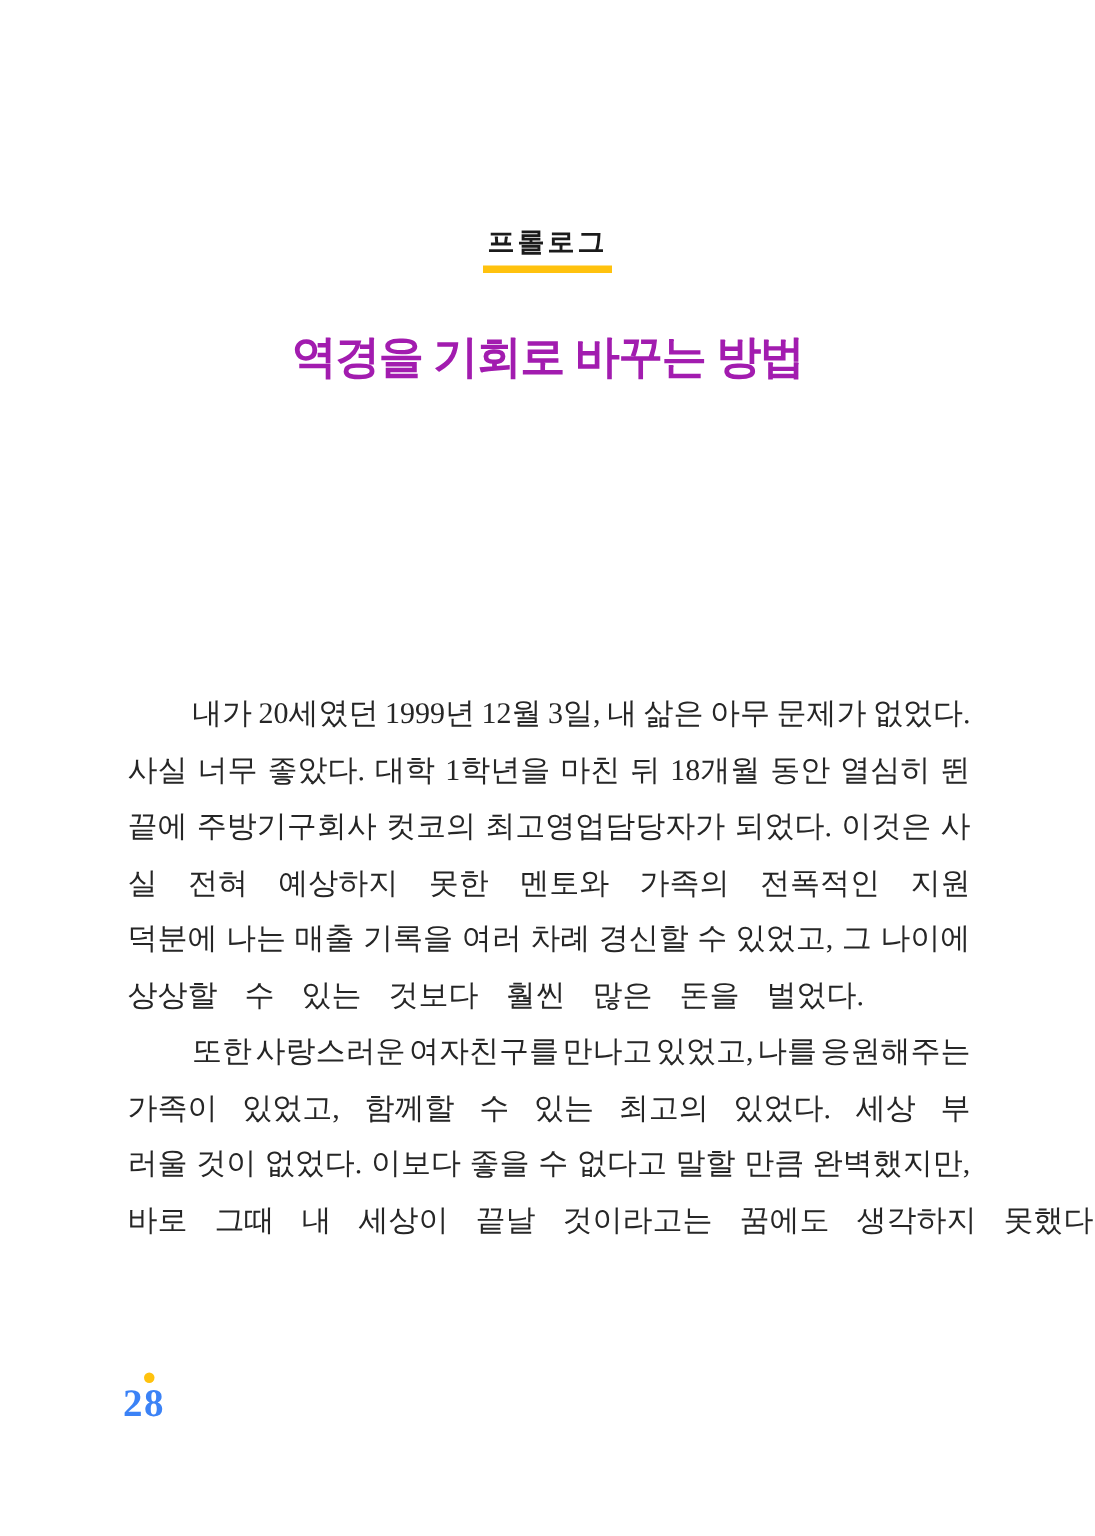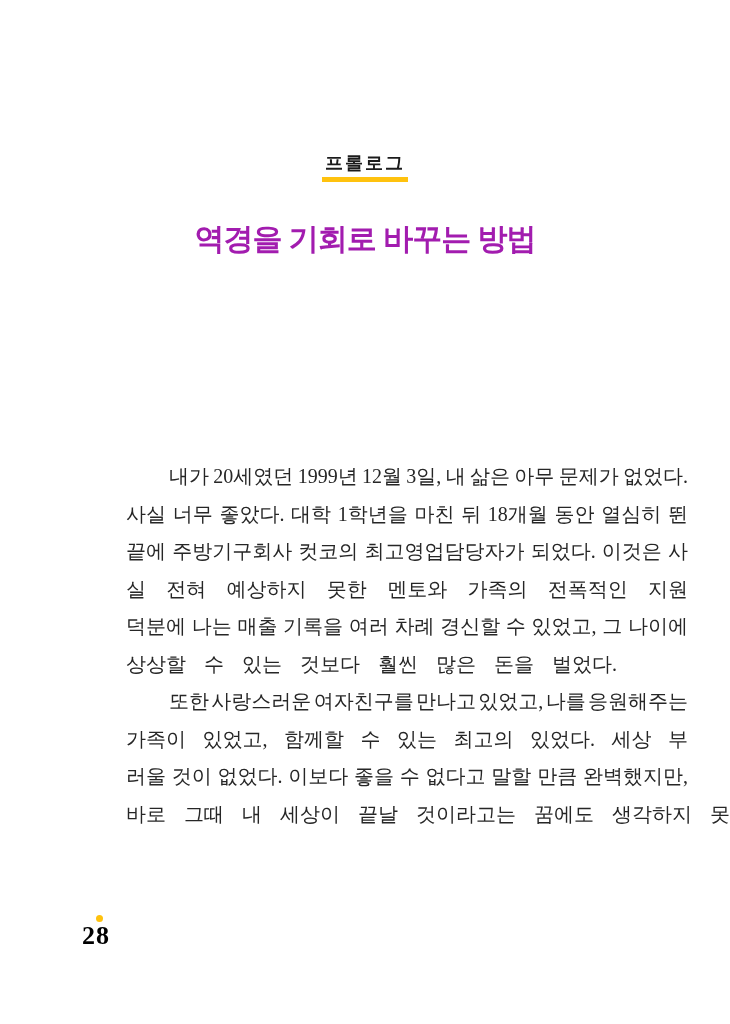--- a/index.html
+++ b/index.html
@@ -15,21 +15,21 @@
     background: #ffffff;
   }
 
   
   .header {
     position: absolute;
     top: 152px; left: 0; width: 100%;
     text-align: center;
   }
   .prologue-label {
-    font-family: Liberation Serif, serif;
+    font-family: Liberation Mono, monospace;
     font-weight: 700;
     font-size: 18px;
     letter-spacing: 2px;
     color: #1b1b1b;
     line-height: 22px;
   }
   .accent-underline {
     width: 86px; height: 5px;
     margin: 3px auto 0 auto;
     background: #FFC20E;
@@ -48,21 +48,20 @@
     line-height: 38px;
   }
 
   
   .body-text {
     position: absolute;
     left: 85px; top: 458px;
     width: 562px;
     font-size: 20px;
     color: #262626;
-    margin-left: 41px;
   }
   .body-line {
     display: flex;
     justify-content: space-between;
     align-items: baseline;
     height: 37.5px;
     line-height: 37.5px;
     white-space: nowrap;
     width: 562px;
   }
@@ -77,21 +76,21 @@
     border-radius: 50%;
     background: #FFC20E;
   }
   .page-number {
     position: absolute;
     left: 82px; top: 921px;
     font-family: "Liberation Serif", "DejaVu Serif", serif;
     font-weight: 700;
     font-size: 26px;
     letter-spacing: 1px;
-    color: #000000;
+    color: #3b82f6;
     line-height: 30px;
   }
 </style>
 </head>
 <body>
 
 <div class="page">
 
   <div class="header">
     <div class="prologue-label">프롤로그</div>

